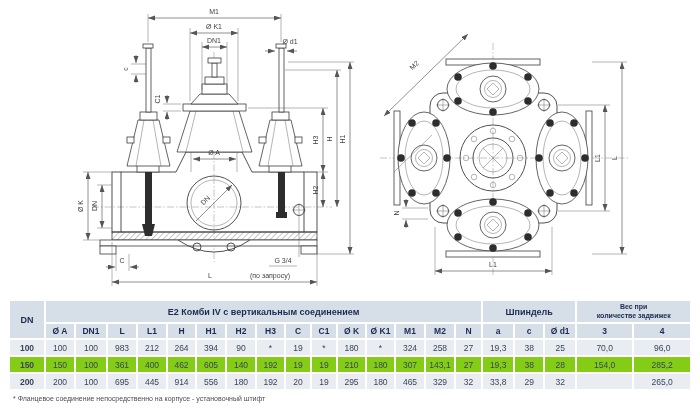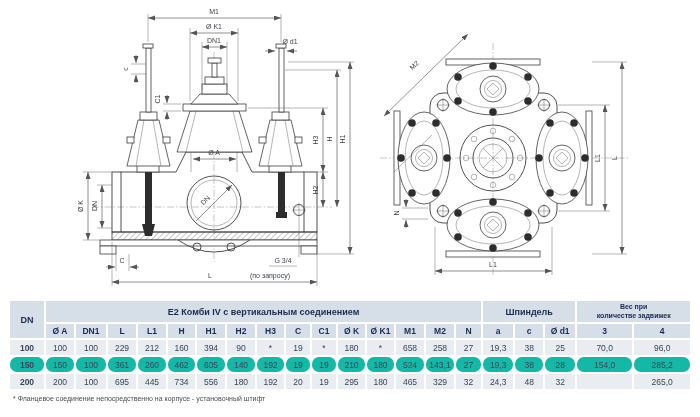--- a/index.html
+++ b/index.html
@@ -14,21 +14,21 @@
   .dark{fill:#2d2d2d;stroke:none;}
 
   .tablebox{position:absolute;left:8px;top:299px;width:684px;}
   table.dtable{border-collapse:separate;border-spacing:2px;table-layout:fixed;width:684px;}
   table.dtable th,table.dtable td{padding:0;text-align:center;vertical-align:middle;overflow:hidden;white-space:nowrap;}
   .hd{background:#d6dee8;color:#1c2b50;font-weight:bold;font-size:9px;}
   tr.grp th{height:21px;}
   tr.subh th{height:14px;font-size:8.5px;}
   .wsmall{font-size:7px;line-height:1.15;display:block;}
   tr.drow td{height:15px;background:#e9edf1;color:#3a4559;font-size:8.5px;}
-  tr.drow.alt td{background:#14b8a6;border-radius:7px;}
+  tr.drow.alt td{background:#84cc16;}
   td.dnc{font-weight:bold;color:#1c2b50;}
   .footnote{position:absolute;left:13px;top:395px;font-size:7px;color:#4c4c52;}
 </style>
 </head>
 <body>
 
 <div class="page">
 
   <svg width="372" height="298" viewBox="0 0 372 298" style="position:absolute;left:0;top:0;">
     <defs>
@@ -365,81 +365,81 @@
         <th class="hd">a</th>
         <th class="hd">c</th>
         <th class="hd">Ø d1</th>
         <th class="hd">3</th>
         <th class="hd">4</th>
       </tr>
       <tr class="drow">
         <td class="dnc">100</td>
         <td>100</td>
         <td>100</td>
-        <td>229</td>
+        <td>983</td>
         <td>212</td>
-        <td>160</td>
+        <td>264</td>
         <td>394</td>
         <td>90</td>
         <td>*</td>
         <td>19</td>
         <td>*</td>
         <td>180</td>
         <td>*</td>
-        <td>658</td>
+        <td>324</td>
         <td>258</td>
         <td>27</td>
         <td>19,3</td>
         <td>38</td>
         <td>25</td>
         <td>70,0</td>
         <td>96,0</td>
       </tr>
       <tr class="drow alt">
         <td class="dnc">150</td>
         <td>150</td>
         <td>100</td>
         <td>361</td>
-        <td>260</td>
+        <td>400</td>
         <td>462</td>
         <td>605</td>
         <td>140</td>
         <td>192</td>
         <td>19</td>
         <td>19</td>
         <td>210</td>
         <td>180</td>
-        <td>524</td>
+        <td>307</td>
         <td>143,1</td>
         <td>27</td>
         <td>19,3</td>
         <td>38</td>
         <td>28</td>
         <td>154,0</td>
         <td>285,2</td>
       </tr>
       <tr class="drow">
         <td class="dnc">200</td>
         <td>200</td>
         <td>100</td>
         <td>695</td>
         <td>445</td>
-        <td>734</td>
+        <td>914</td>
         <td>556</td>
         <td>180</td>
         <td>192</td>
         <td>20</td>
         <td>19</td>
         <td>295</td>
         <td>180</td>
         <td>465</td>
         <td>329</td>
         <td>32</td>
-        <td>24,3</td>
-        <td>48</td>
+        <td>33,8</td>
+        <td>29</td>
         <td>32</td>
         <td></td>
         <td>265,0</td>
       </tr>
     </tbody>
       </table>
   </div>
 
   <div class="footnote">* Фланцевое соединение непосредственно на корпусе - установочный штифт</div>
 </div>

